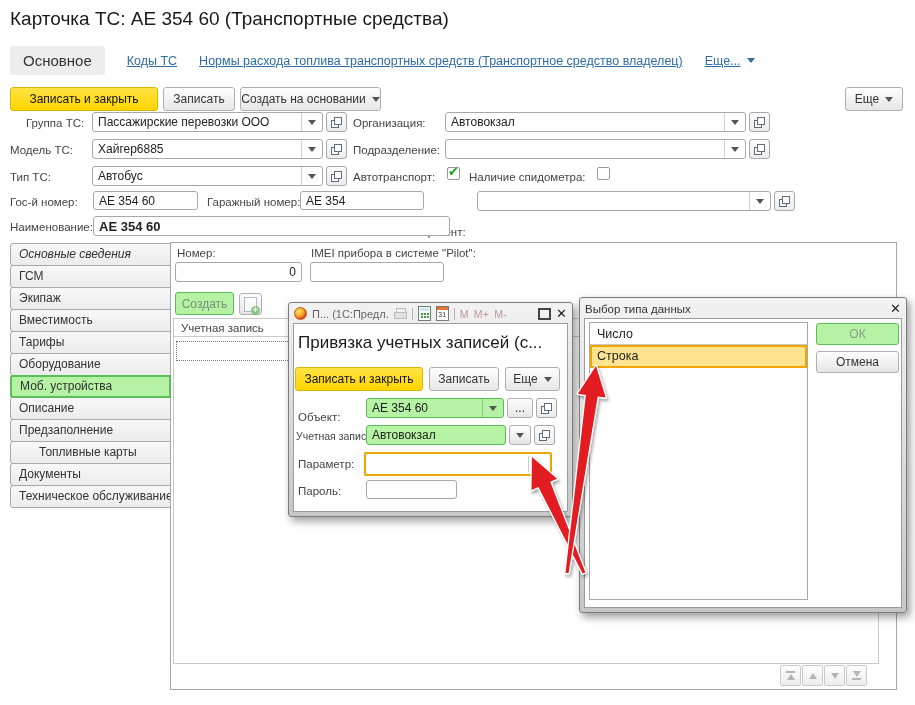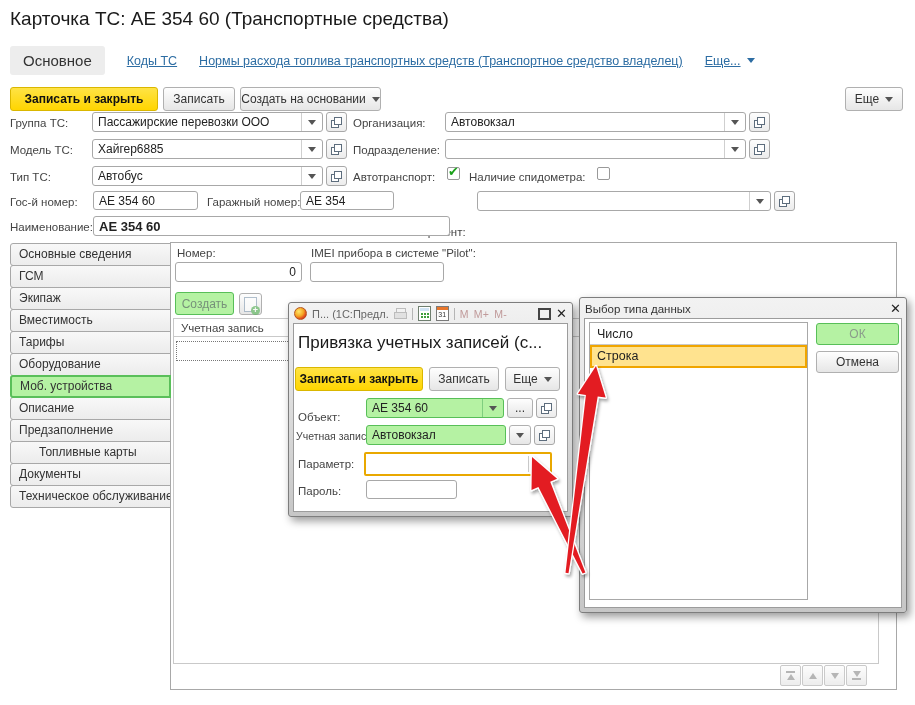--- a/index.html
+++ b/index.html
@@ -4,21 +4,21 @@
 <style>
   html,body{margin:0;padding:0;background:#fff;}
   #screen{position:relative;width:915px;height:705px;background:#fff;overflow:hidden;
           font-family:"Liberation Sans",sans-serif;font-size:12px;color:#333;}
   .abs{position:absolute;}
   .lbl{position:absolute;font-size:11.5px;color:#444;white-space:nowrap;}
   
   .btn{position:absolute;display:flex;align-items:center;justify-content:center;gap:6px;
        background:linear-gradient(#fefefe,#e6e6e6);border:1px solid #b0b0b0;border-radius:3px;
        font-size:12px;color:#333;box-sizing:border-box;white-space:nowrap;cursor:default;}
-  .btn-yellow{background:linear-gradient(#ffe345,#ffd500);border:1px solid #dab700;font-weight:bold;color:#111;}
+  .btn-yellow{background:linear-gradient(#ffe345,#ffd500);border:1px solid #dab700;font-weight:normal;color:#111;}
   .btn-greenhl{background:#b5f2a3;border:1px solid #58bf58;color:#77917a;}
   .tri-down{width:0;height:0;border-left:4px solid transparent;border-right:4px solid transparent;border-top:5px solid #555;}
   .tri-blue{border-top-color:#2d6da3;}
   
   .txt{position:absolute;border:1px solid #a8a8a8;border-radius:3px;font-family:"Liberation Sans",sans-serif;
        font-size:12px;color:#222;padding:0 5px;box-sizing:border-box;background:#fff;outline:none;}
   .combo{position:absolute;border:1px solid #a8a8a8;border-radius:3px;background:#fff;display:flex;box-sizing:border-box;overflow:hidden;}
   .combo .val{flex:1;padding:2px 5px;font-size:12px;color:#222;white-space:nowrap;overflow:hidden;}
   .combo .arr{width:20px;border-left:1px solid #cfcfcf;display:flex;align-items:center;justify-content:center;flex:none;}
   .combo.hl-green{background:#b5f2a3;border-color:#58bf58;}
@@ -94,21 +94,21 @@
   <div class="btn" style="left:163px;top:87px;width:72px;height:24px;">Записать</div>
   <div class="btn" style="left:240px;top:87px;width:141px;height:24px;">
     <span>Создать на основании</span>
     <span class="tri-down"></span>
   </div>
   <div class="btn" style="left:845px;top:87px;width:58px;height:24px;">
     <span>Еще</span>
     <span class="tri-down"></span>
   </div>
 
-  <div class="lbl" style="left:10px;top:117px;">Группа ТС:</div>
+  <div class="lbl" style="left:26px;top:117px;">Группа ТС:</div>
   <div class="combo" style="left:92px;top:112px;width:231px;height:20px;">
     <div class="val">Пассажирские перевозки ООО</div>
     <div class="arr">
         <span class="tri-down"></span>
       </div>
   </div>
   <div class="openbtn" style="left:326px;top:112px;width:21px;height:20px;">
       <span class="icon-open"></span>
     </div>
   <div class="lbl" style="left:353px;top:117px;">Организация:</div>
@@ -156,38 +156,38 @@
   <div class="lbl" style="left:353px;top:171px;">Автотранспорт:</div>
   <div class="chk" style="left:447px;top:167px;">
       <span class="mark">✔</span>
     </div>
   <div class="lbl" style="left:469px;top:171px;">Наличие спидометра:</div>
   <div class="chk" style="left:597px;top:167px;"></div>
 
   <div class="lbl" style="left:10px;top:196px;text-align:right;">Гос-й номер:</div>
   <input class="txt" style="left: 93px; top: 191px; width: 105px; height: 19px;" value="АЕ 354 60">
   <div class="lbl" style="left:207px;top:196px;">Гаражный номер:</div>
-  <input class="txt" style="left: 300px; top: 191px; width: 94px; height: 19px;" value="АЕ 354">
+  <input class="txt" style="left: 300px; top: 191px; width: 124px; height: 19px;" value="АЕ 354">
   <div class="lbl" style="left:403px;top:196px;margin-top:30px;">Контрагент:</div>
   <div class="combo" style="left:477px;top:191px;width:294px;height:20px;">
     <div class="val"></div>
     <div class="arr">
         <span class="tri-down"></span>
       </div>
   </div>
   <div class="openbtn" style="left:774px;top:191px;width:21px;height:20px;">
       <span class="icon-open"></span>
     </div>
 
   <div class="lbl" style="left:10px;top:221px;">Наименование:</div>
   <input class="txt" style="left: 93px; top: 216px; width: 357px; height: 20px; font-weight: bold; font-size: 13px;" value="АЕ 354 60">
 
   <div class="abs" style="left:170px;top:242px;width:727px;height:448px;border:1px solid #a8a8a8;box-sizing:border-box;background:#fff;"></div>
 
-  <div class="side-item" style="top:243px;">Основные сведения</div>
+  <div class="side-item" style="top:243px;font-style:italic;">Основные сведения</div>
   <div class="side-item" style="top:265px;">ГСМ</div>
   <div class="side-item" style="top:287px;">Экипаж</div>
   <div class="side-item" style="top:309px;">Вместимость</div>
   <div class="side-item" style="top:331px;">Тарифы</div>
   <div class="side-item" style="top:353px;">Оборудование</div>
   <div class="side-item" style="top:397px;">Описание</div>
   <div class="side-item active" style="top:375px;">Моб. устройства</div>
   <div class="side-item" style="top:419px;">Предзаполнение</div>
   <div class="side-item" style="top:441px;padding-left:28px;">Топливные карты</div>
   <div class="side-item" style="top:463px;">Документы</div>

